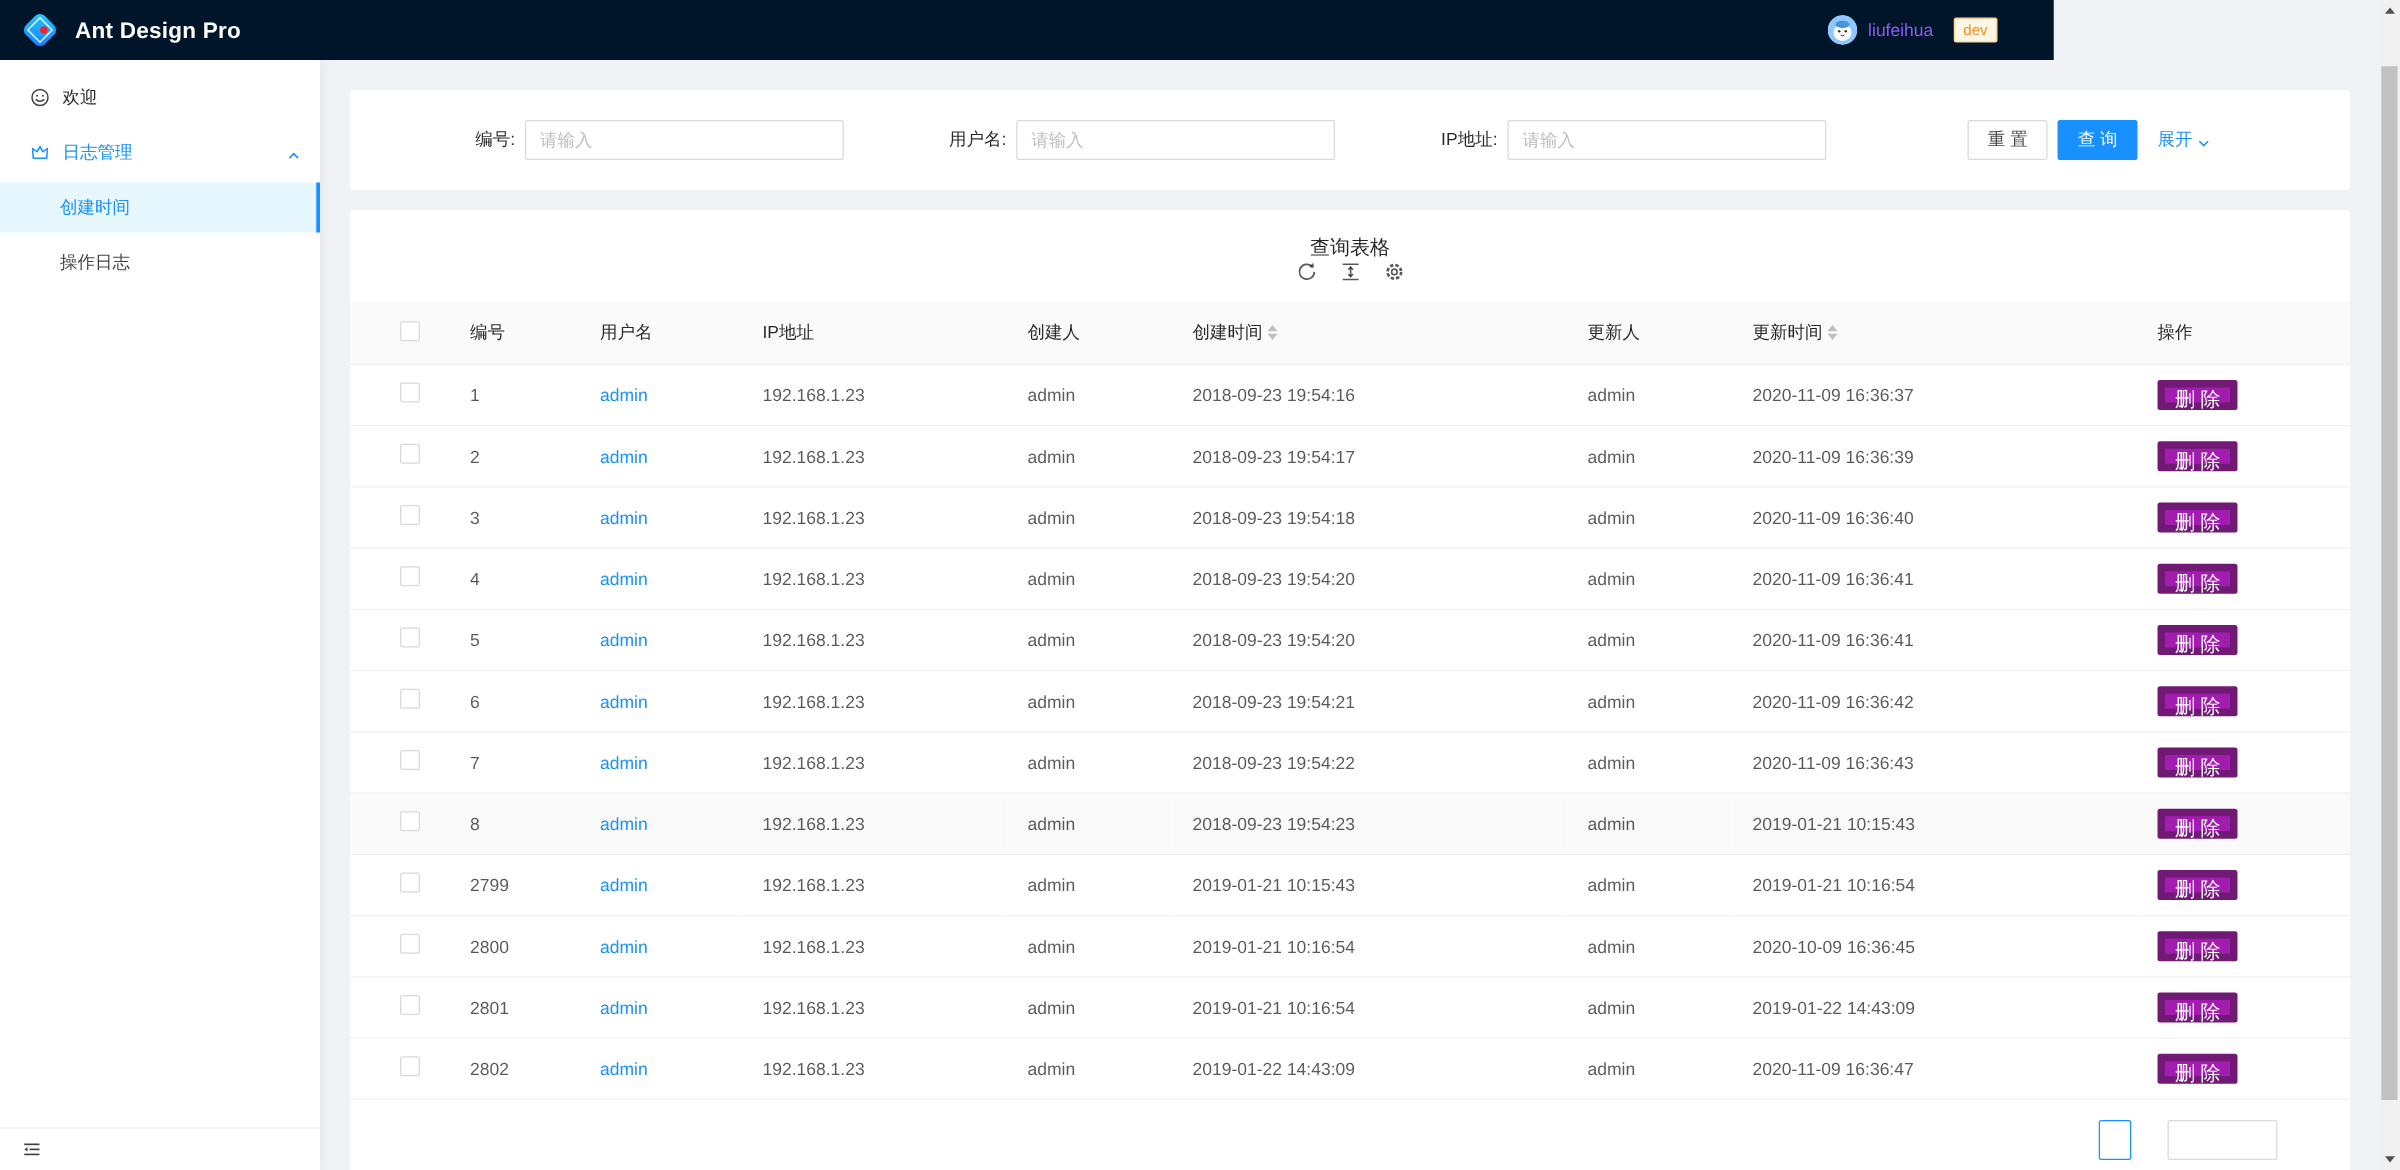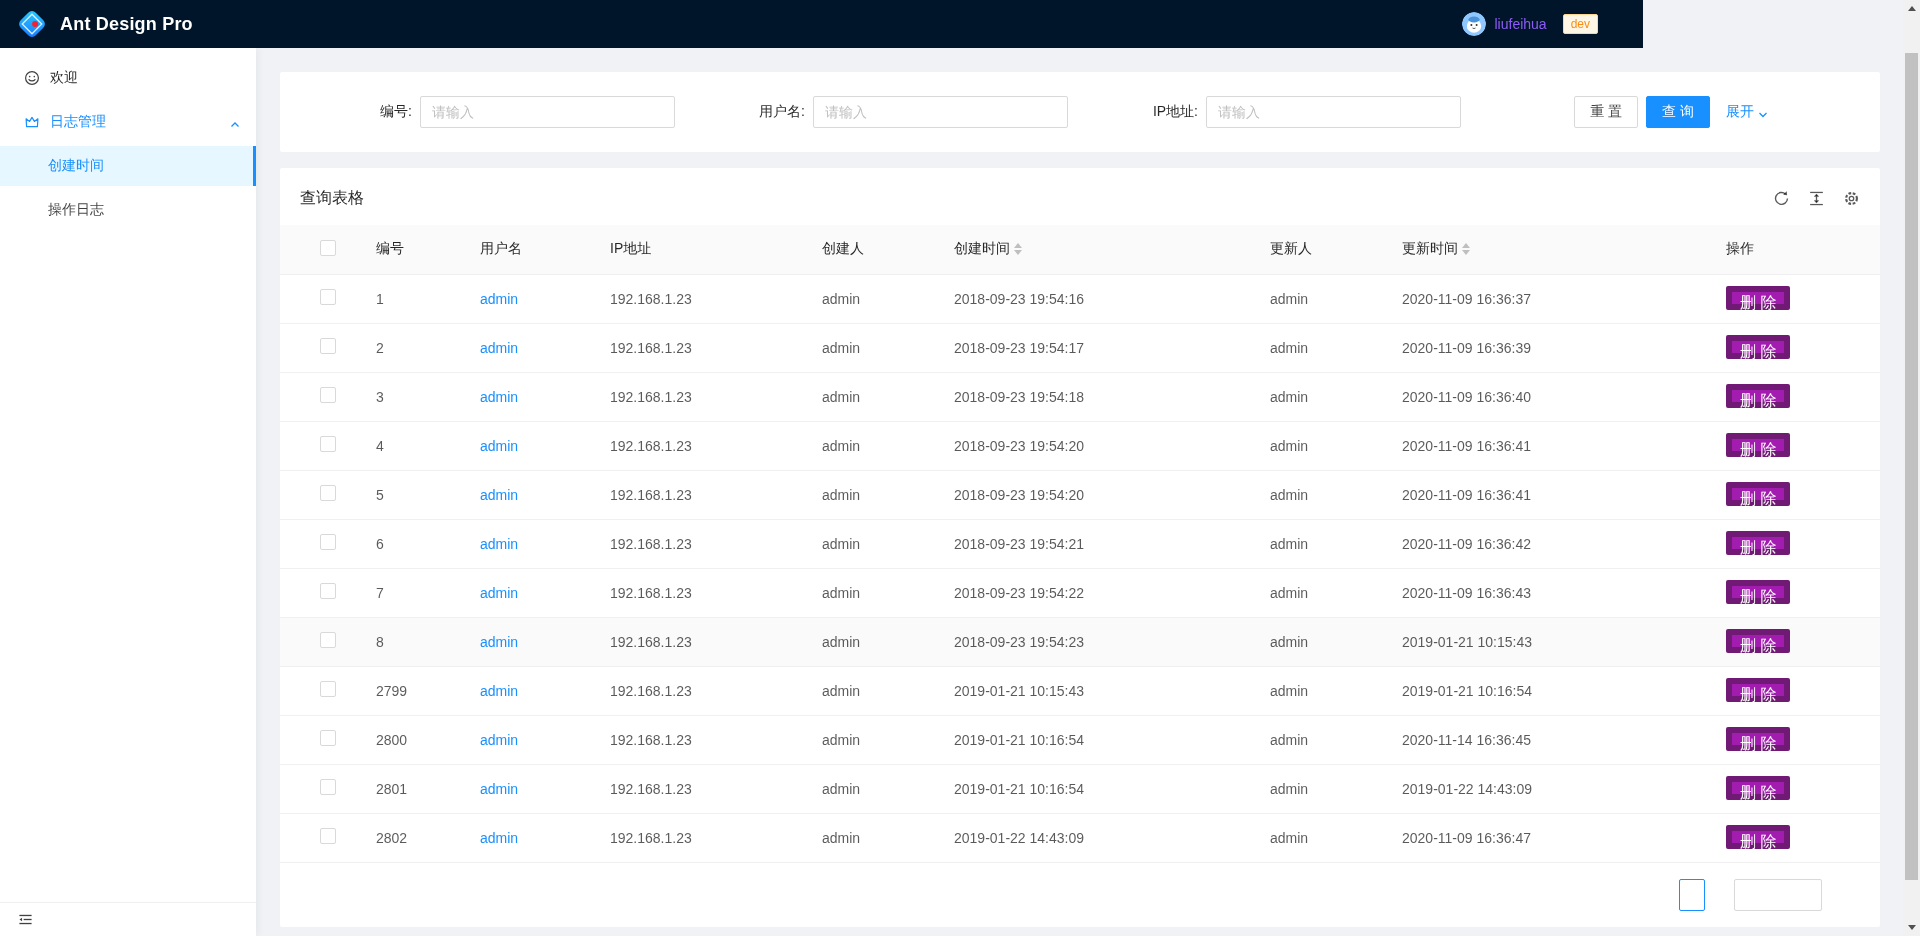--- a/index.html
+++ b/index.html
@@ -49,21 +49,21 @@
   .form-input::placeholder { color:#bfbfbf; }
   .form-actions { flex:1; display:flex; align-items:center; justify-content:flex-end; margin-right:88px; gap:8px; }
   .btn { height:32px; padding:0 15px; border-radius:2px; font-size:14px; cursor:pointer; border:1px solid #d9d9d9;
     background:#fff; color:rgba(0,0,0,.75); font-family:inherit; white-space:nowrap; }
   .btn-primary { background:#1890ff; border-color:#1890ff; color:#fff; }
   .expand-link { margin-left:8px; color:#1890ff; display:inline-flex; align-items:center; gap:4px; cursor:pointer; white-space:nowrap; }
   .expand-link .chev { width:10px; height:10px; }
 
   
   .table-card { margin-top:16px; padding-bottom:16px; }
-  .table-card-header { display:flex; align-items:center; justify-content:space-between; padding:20px 20px 16px; }
+  .table-card-header { display:flex; align-items:center; justify-content:flex-start; padding:20px 20px 16px;flex-direction:column; }
   .table-title { font-size:16px; font-weight:500; color:rgba(0,0,0,.85); }
   .toolbar { display:flex; align-items:center; gap:18px; }
   .tool-icon { width:17px; height:17px; color:rgba(0,0,0,.65); cursor:pointer; display:inline-flex; }
 
   table.data-table { width:100%; border-collapse:collapse; table-layout:fixed; }
   .data-table th { background:#fafafa; font-weight:500; color:rgba(0,0,0,.85); text-align:left;
     padding:0 16px; height:49px; border-bottom:1px solid #f0f0f0; }
   .data-table td { padding:0 16px; height:49px; border-bottom:1px solid #f0f0f0; color:rgba(0,0,0,.65);
     white-space:nowrap; overflow:hidden; }
   .data-table tr.hovered td { background:#fafafa; }
@@ -376,21 +376,21 @@
     <td><span class="delete-btn">删 除</span></td>
   </tr>
             <tr>
     <td class="cb-cell"><span class="checkbox"></span></td>
     <td>2800</td>
     <td><a class="link">admin</a></td>
     <td>192.168.1.23</td>
     <td>admin</td>
     <td>2019-01-21 10:16:54</td>
     <td>admin</td>
-    <td>2020-11-14 16:36:45</td>
+    <td>2020-10-09 16:36:45</td>
     <td><span class="delete-btn">删 除</span></td>
   </tr>
             <tr>
     <td class="cb-cell"><span class="checkbox"></span></td>
     <td>2801</td>
     <td><a class="link">admin</a></td>
     <td>192.168.1.23</td>
     <td>admin</td>
     <td>2019-01-21 10:16:54</td>
     <td>admin</td>

